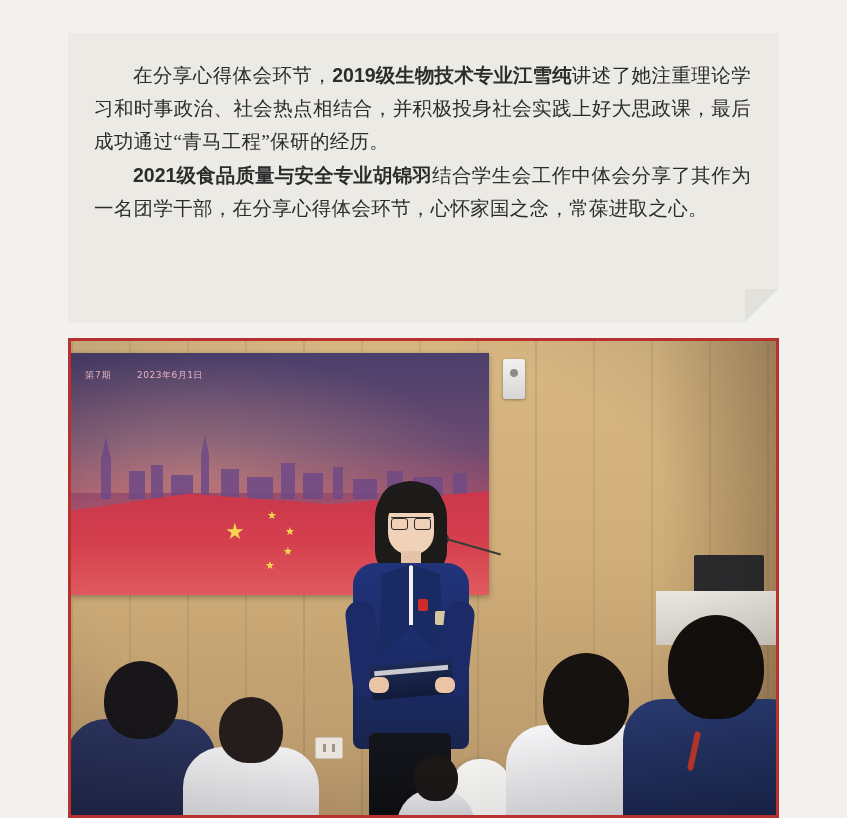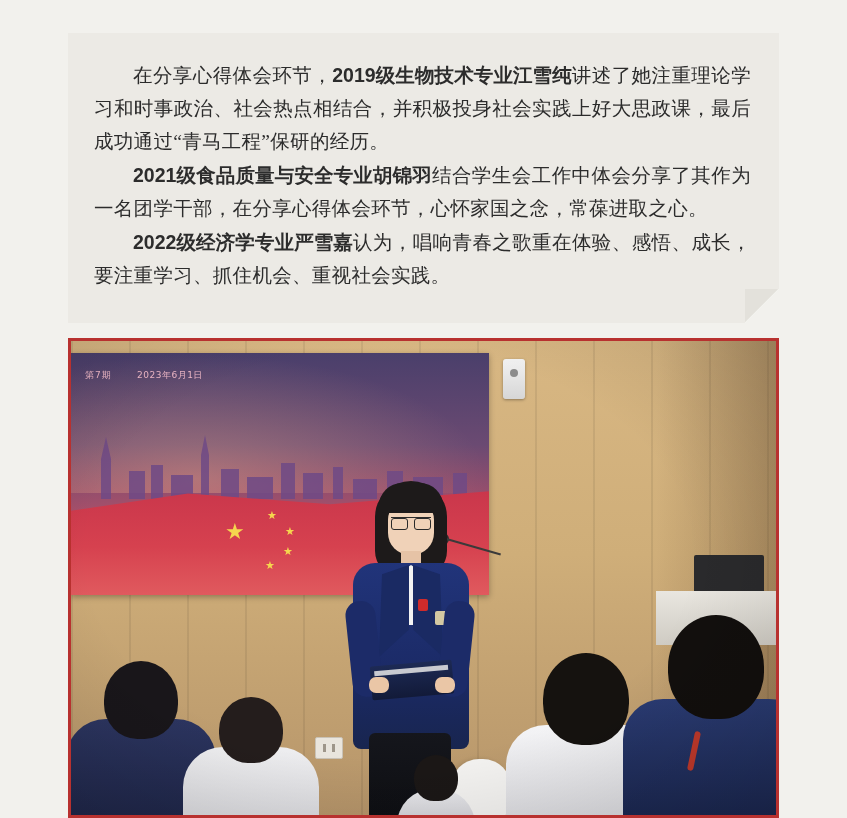--- a/index.html
+++ b/index.html
@@ -488,23 +488,20 @@
 <body>
 
 <div class="page">
 
   <div class="text-card">
     <p class="para">
       <span>在分享心得体会环节，</span><b>2019级生物技术专业江雪纯</b><span>讲述了她注重理论学习和时事政治、社会热点相结合，并积极投身社会实践上好大思政课，最后成功通过“青马工程”保研的经历。</span>
     </p>
     <p class="para">
       <b>2021级食品质量与安全专业胡锦羽</b><span>结合学生会工作中体会分享了其作为一名团学干部，在分享心得体会环节，心怀家国之念，常葆进取之心。</span>
-    </p>
-    <p class="para">
-      <b>2022级经济学专业严雪嘉</b><span>认为，唱响青春之歌重在体验、感悟、成长，要注重学习、抓住机会、重视社会实践。</span>
     </p>
     <div class="fold"></div>
   </div>
 
   <div class="photo-frame">
     <div class="photo">
       <div class="wall"></div>
       <div class="wall-dark-right"></div>
 
       <div class="screen">

